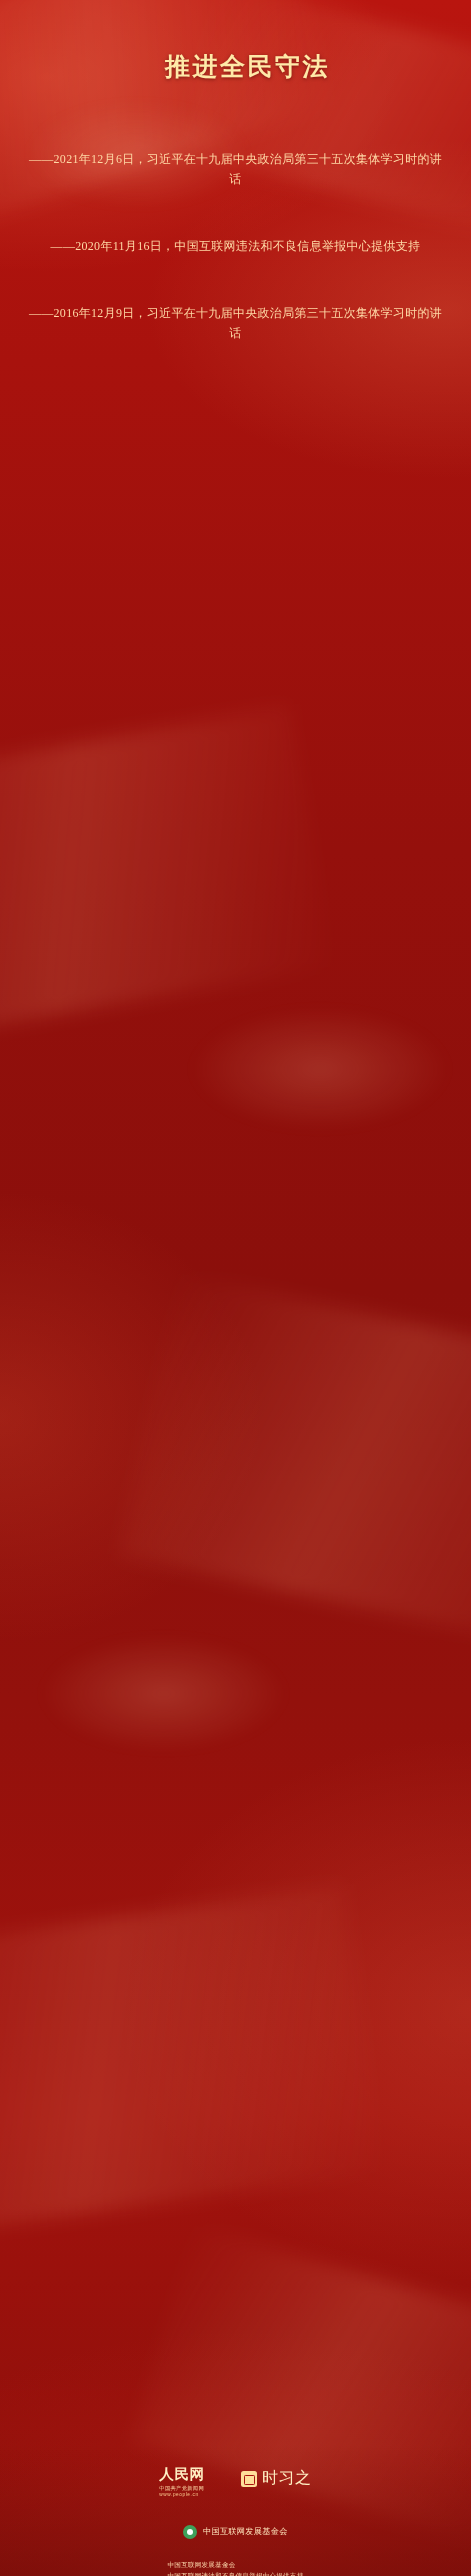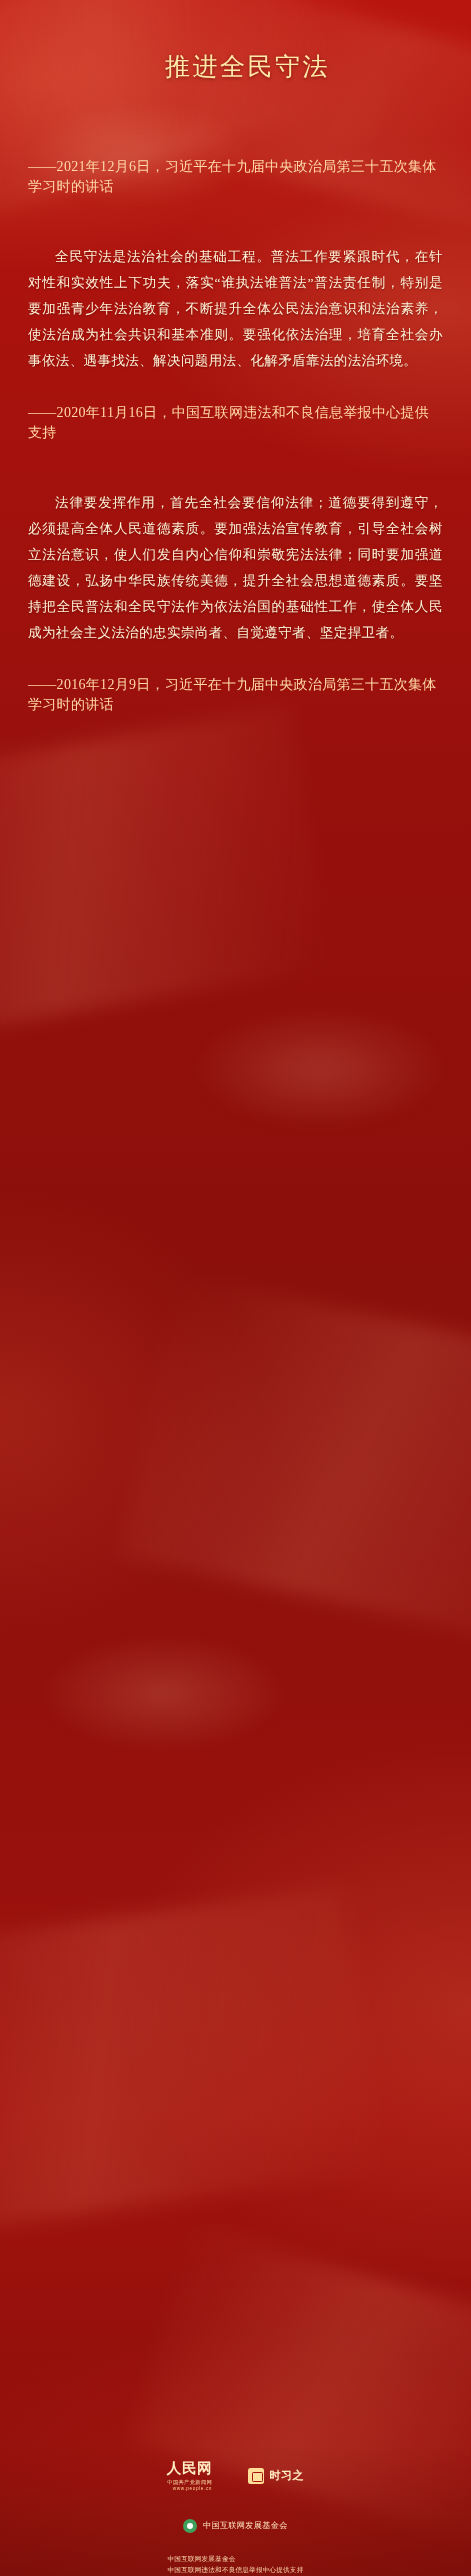--- a/index.html
+++ b/index.html
@@ -52,21 +52,21 @@
 
   .title-wrap {
     position: relative;
     padding-top: 33px;
     text-align: center;
   }
   .title {
     display: inline-block;
     font-family: "Liberation Serif", "DejaVu Serif", serif;
     font-size: 25px;
-    font-weight: normal;
+    font-weight: bold;
     letter-spacing: 2.5px;
     color: #ffe9a8;
     text-shadow: 0 1.3px 3.8px rgba(60,0,0,0.55);
     margin-left: 24px;
   }
 
   .content {
     position: relative;
     padding: 28px 28px 0 28px;
   }
@@ -78,47 +78,47 @@
     font-family: "Liberation Serif", "DejaVu Serif", serif;
     font-size: 13.5px;
     line-height: 26px;
     color: #fff4d8;
     text-indent: 2em;
     text-align: justify;
     letter-spacing: 0.4px;
     text-shadow: 0 0.6px 1.9px rgba(70,5,0,0.45);
   }
   .source {
-    margin-top: 29px;
-    font-family: "Liberation Serif", "DejaVu Serif", serif;
-    font-size: 14px;
+    margin-top: 21px;
+    font-family: "Liberation Serif", "DejaVu Serif", serif;
+    font-size: 12px;
     line-height: 20px;
     color: #ffd9a6;
-    text-align: left;
+    text-align: center;
     letter-spacing: 0.3px;
   }
 
   .spacer-bottom { height: 270px; }
 
   footer.footer {
     position: absolute;
     left: 0;
     right: 0;
     bottom: 0;
     height: 132px;
     background: linear-gradient(180deg, rgba(120,14,10,0) 0%, rgba(120,14,10,0.25) 35%, rgba(105,12,8,0.55) 100%);
   }
   .logos {
     display: flex;
     align-items: center;
     justify-content: center;
     gap: 36px;
     padding-top: 16.3px;
   }
-  .logo-people { text-align: right; line-height: 1.15; }
+  .logo-people { text-align: left; line-height: 1.15; margin-top: 6px; }
   .logo-people .cn {
     font-family: "Liberation Serif", "DejaVu Serif", serif;
     font-size: 14.5px;
     font-weight: bold;
     color: #ffeec2;
     letter-spacing: 0.6px;
   }
   .logo-people .sub {
     font-size: 5.3px;
     color: #ffdca8;
@@ -146,22 +146,22 @@
   .shixi-mark::after {
     content: "";
     position: absolute;
     left: 3.8px; top: 3.8px;
     width: 8.8px; height: 8.8px;
     border: 1.3px solid #a8120d;
     border-radius: 1.3px;
   }
   .shixi-text {
     font-family: "Liberation Serif", "DejaVu Serif", serif;
-    font-size: 11px;
-    font-weight: bold;
+    font-size: 16px;
+    font-weight: normal;
     color: #ffeec2;
     letter-spacing: 0.6px;
   }
   .divider {
     width: 352px;
     height: 0.6px;
     margin: 14px auto 0 auto;
     background: linear-gradient(90deg, rgba(255,220,170,0) 0%, rgba(255,220,170,0.35) 50%, rgba(255,220,170,0) 100%);
   }
   .sponsors {
@@ -223,27 +223,25 @@
     <h1 class="title">推进全民守法</h1>
   </div>
 
   <div class="content">
 
     <section class="block">
       <p class="source">——2021年12月6日，习近平在十九届中央政治局第三十五次集体学习时的讲话</p>
     </section>
 
     <section class="block">
-      <p class="para">全民守法是法治社会的基础工程。普法工作要紧跟时代，在针对性和实效性上下功夫，落实“谁执法谁普法”普法责任制，特别是要加强青少年法治教育，不断提升全体公民法治意识和法治素养，使法治成为社会共识和基本准则。要强化依法治理，培育全社会办事依法、遇事找法、解决问题用法、化解矛盾靠法的法治环境。</p>
       <p class="source">——2020年11月16日，中国互联网违法和不良信息举报中心提供支持</p>
     </section>
 
 
     <section class="block">
-      <p class="para">法律要发挥作用，首先全社会要信仰法律；道德要得到遵守，必须提高全体人民道德素质。要加强法治宣传教育，引导全社会树立法治意识，使人们发自内心信仰和崇敬宪法法律；同时要加强道德建设，弘扬中华民族传统美德，提升全社会思想道德素质。要坚持把全民普法和全民守法作为依法治国的基础性工作，使全体人民成为社会主义法治的忠实崇尚者、自觉遵守者、坚定捍卫者。</p>
       <p class="source">——2016年12月9日，习近平在十九届中央政治局第三十五次集体学习时的讲话</p>
     </section>
 
     <div class="spacer-bottom"></div>
   </div>
 
   <footer class="footer">
     <div class="logos">
       <div class="logo-people">
         <div class="cn">人民网</div>

